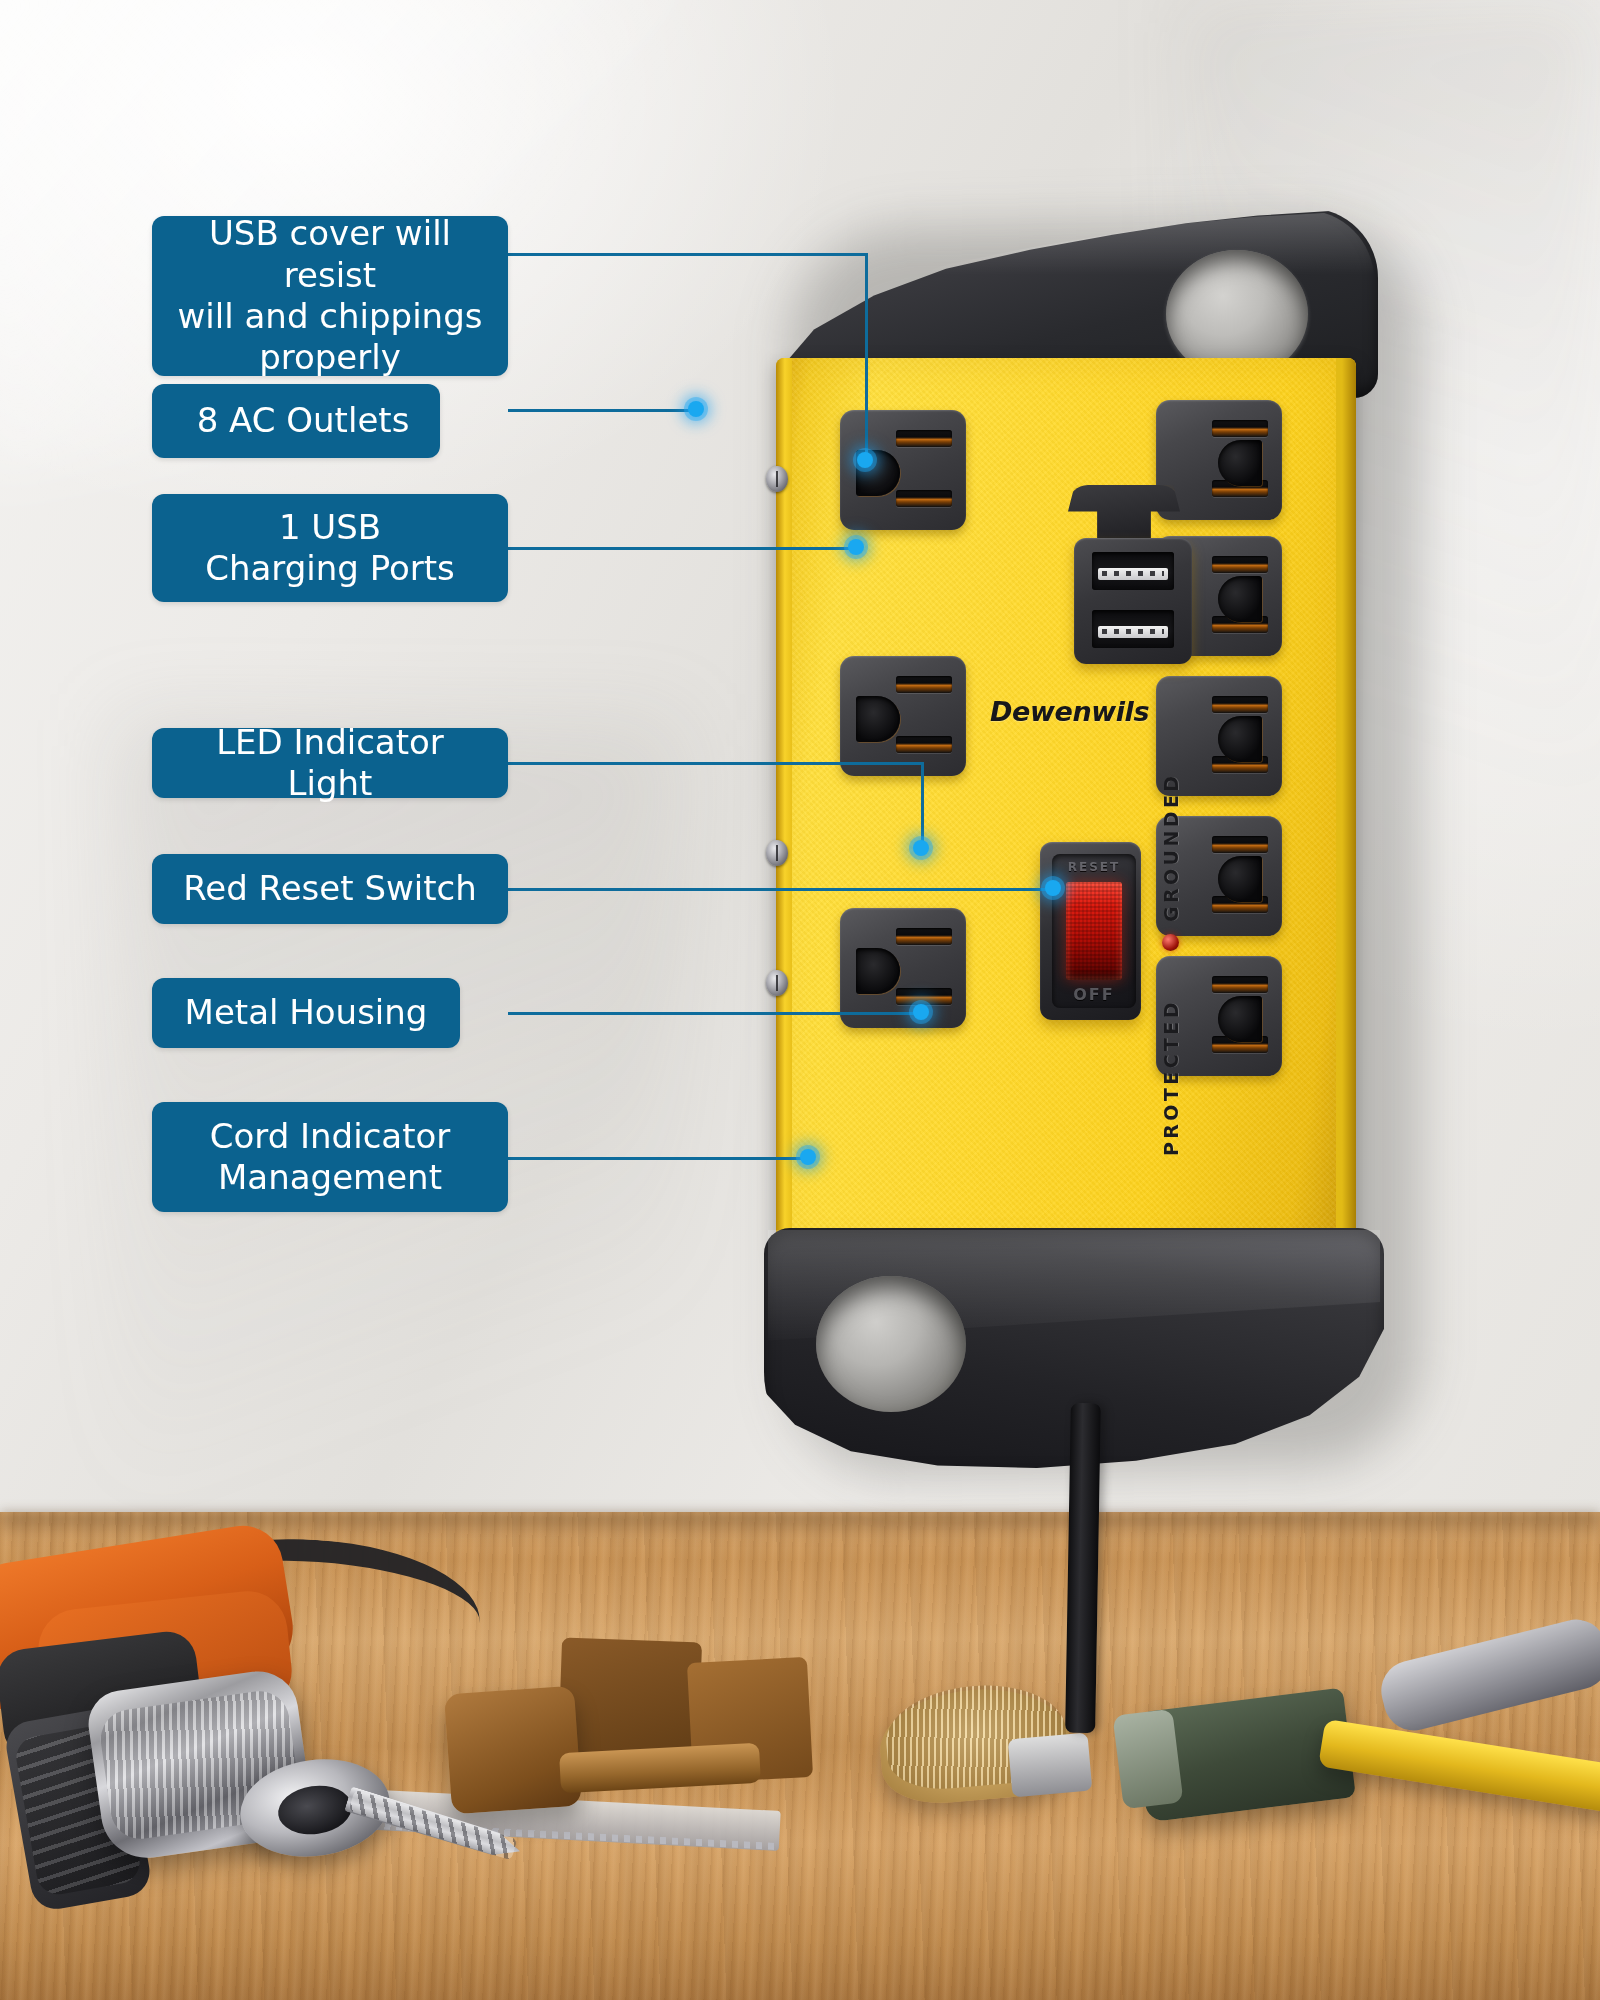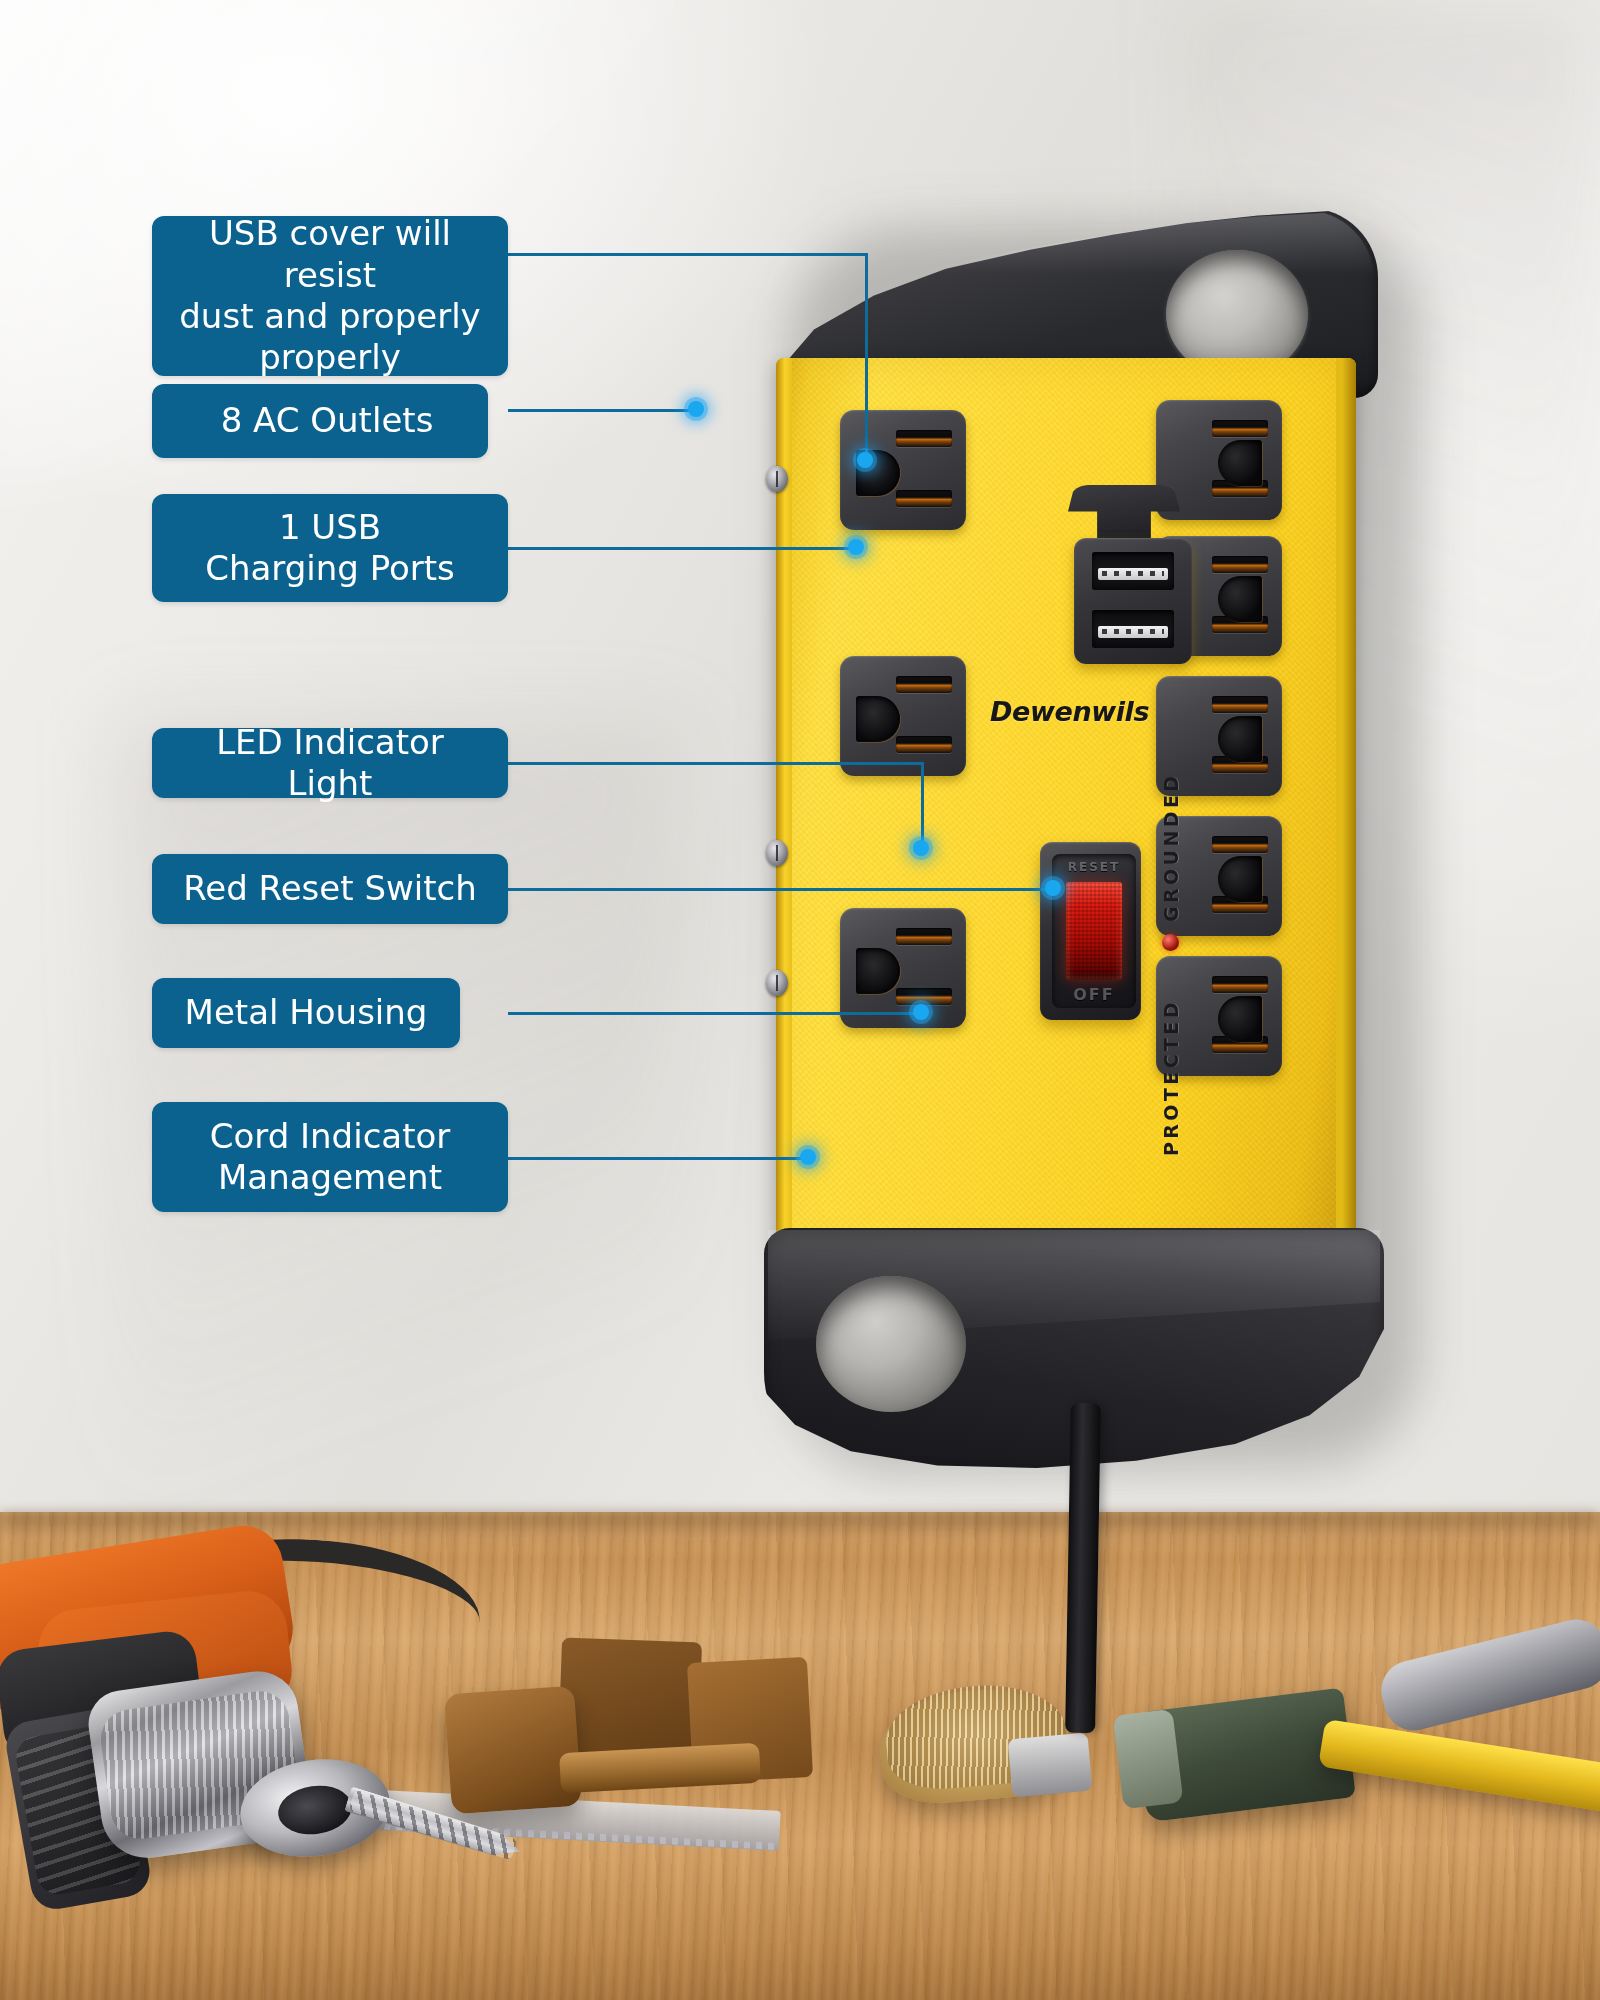--- a/index.html
+++ b/index.html
@@ -569,26 +569,26 @@
 
   <div class="leader h" style="left:508px;top:1012px;width:414px;"></div>
   <div class="hot" style="left:913px;top:1004px;"></div>
 
   <div class="leader h" style="left:508px;top:1157px;width:300px;"></div>
   <div class="hot" style="left:800px;top:1149px;"></div>
 
   <div class="callout" style="left:152px;top:172px;width:356px;height:160px;margin-top:44px;">
     <div>
       <div>USB cover will resist</div>
-      <div>dust and properly</div>
+      <div>will and chippings</div>
       <div>properly</div>
     </div>
   </div>
 
-  <div class="callout" style="left:152px;top:384px;width:336px;height:74px;padding-left:32px;">
+  <div class="callout" style="left:152px;top:384px;width:288px;height:74px;padding-left:32px;">
     <div>8 AC Outlets</div>
   </div>
 
   <div class="callout" style="left:152px;top:494px;width:356px;height:108px;">
     <div>
       <div>1 USB</div>
       <div>Charging Ports</div>
     </div>
   </div>
 

